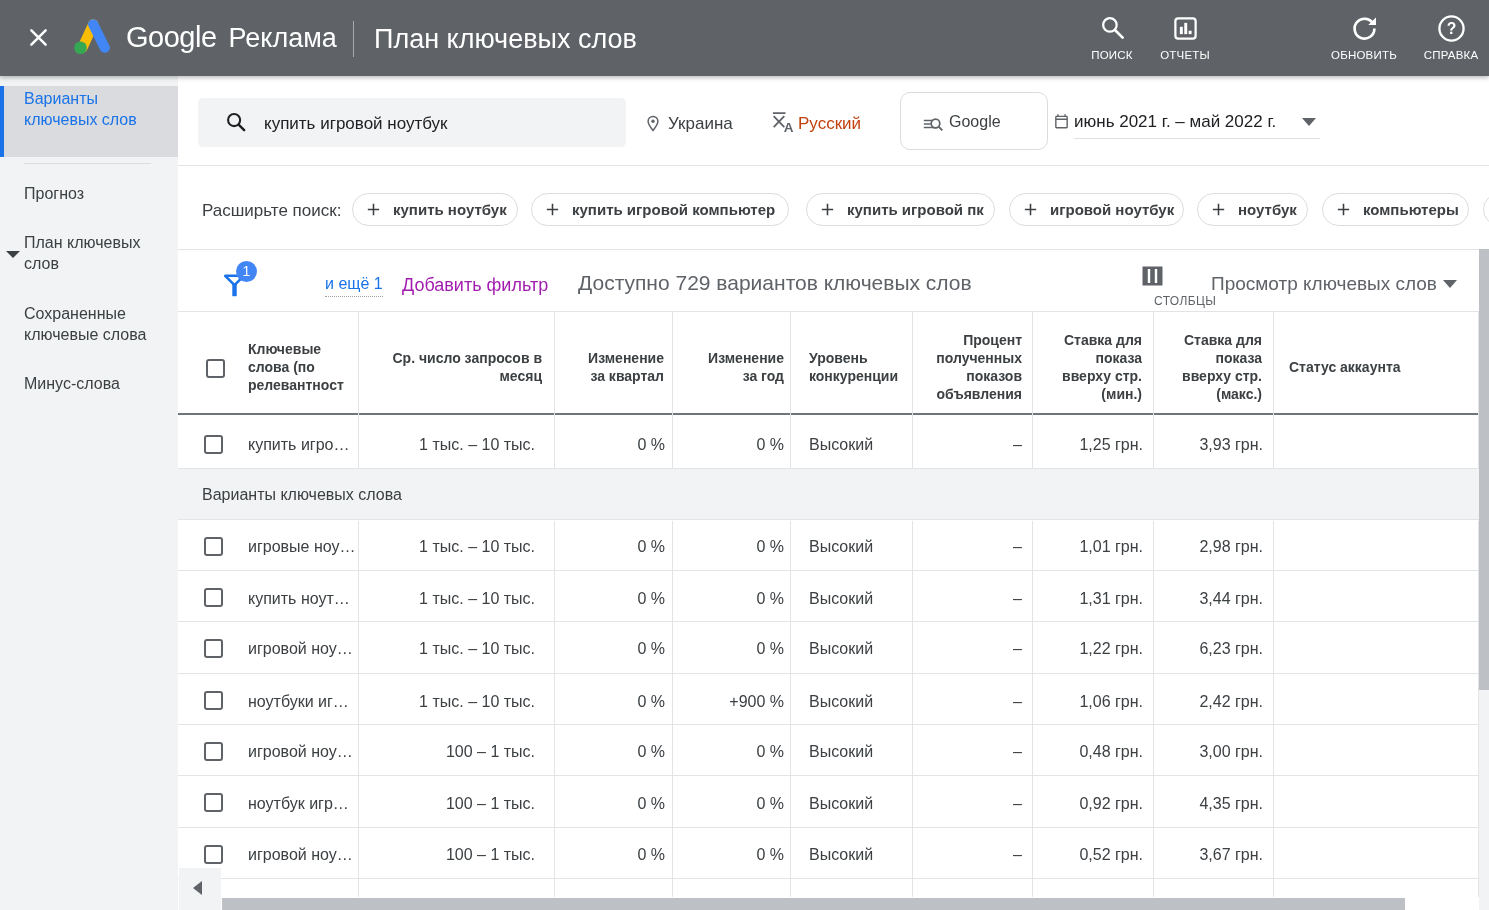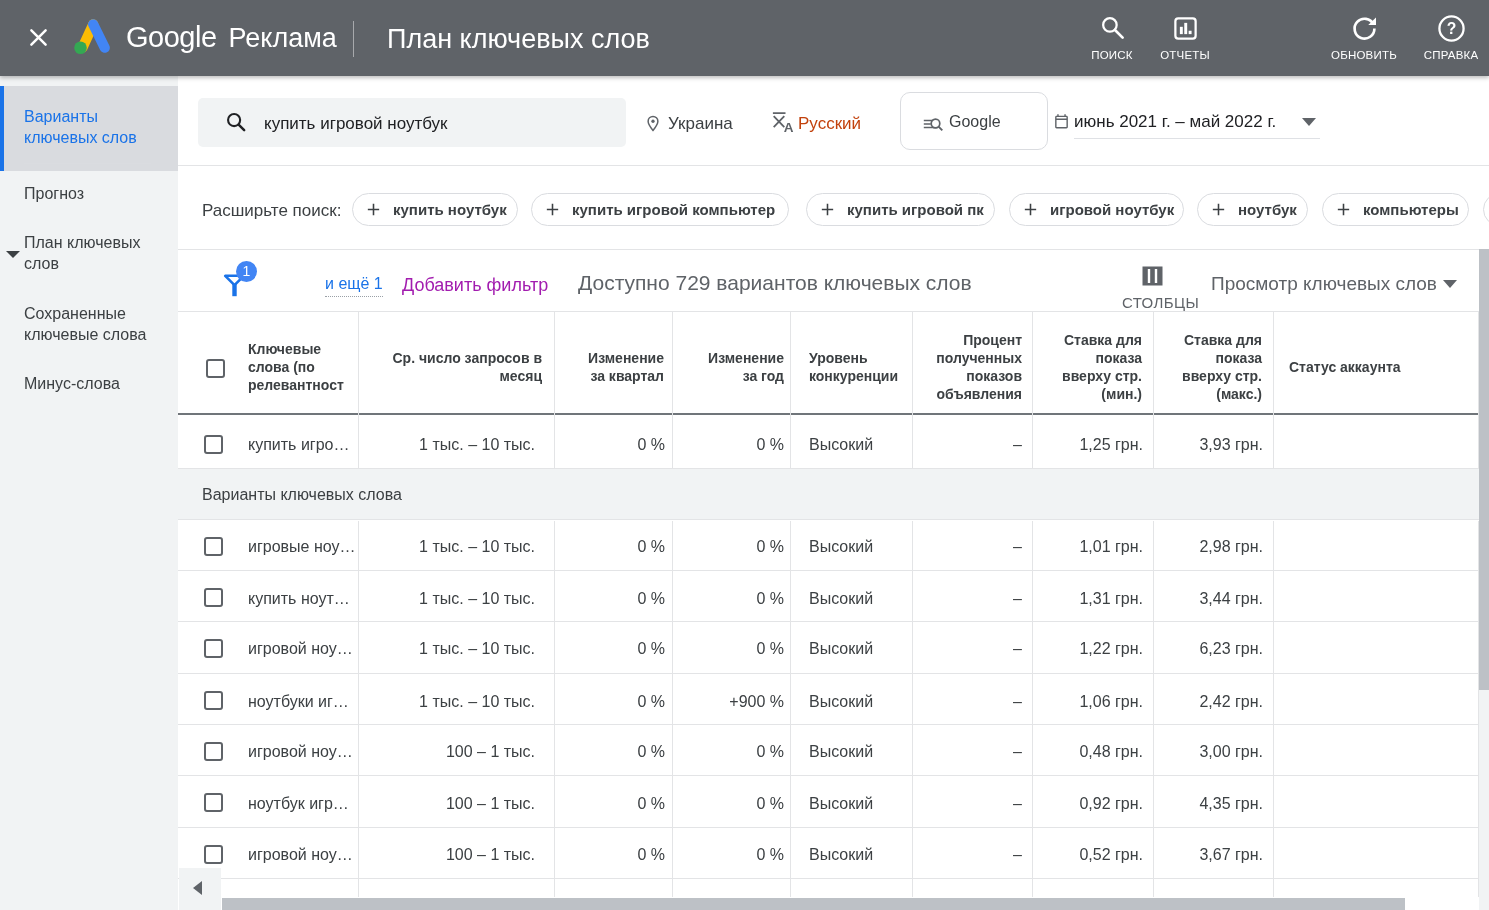--- a/index.html
+++ b/index.html
@@ -5,28 +5,28 @@
 * { margin:0; padding:0; box-sizing:border-box; }
 html,body { width:1489px; height:910px; overflow:hidden; font-family:"Liberation Sans", sans-serif; background:#fff; }
 
 
 #topbar { position:absolute; left:0; top:0; width:1489px; height:76px; background:#5f6368; color:#fff; z-index:30; box-shadow:0 2px 4px rgba(0,0,0,.25); }
 #xicon { position:absolute; left:29px; top:28px; width:19px; height:19px; }
 #adslogo { position:absolute; left:73px; top:17px; }
 #brand { position:absolute; left:126px; top:21px; font-size:29px; color:#fff; letter-spacing:-0.5px; }
 #brand .rk { margin-left:12px; letter-spacing:0; font-size:27px; }
 #tbdiv { position:absolute; left:353px; top:39px; width:1px; height:36px; background:rgba(255,255,255,.45); transform:translateY(-50%); }
-#ptitle { position:absolute; left:374px; top:24px; font-size:27px; color:#fff;margin-left:13px; }
+#ptitle { position:absolute; left:374px; top:24px; font-size:27px; color:#fff; }
 .tbicon { position:absolute; top:14px; width:130px; height:62px; text-align:center; }
 .tbicon svg { display:block; margin:0 auto; }
 .tbicon .lbl { position:absolute; top:35px; left:0; width:100%; font-size:11.5px; letter-spacing:.2px; color:#fff; line-height:13px; }
 
 
 #sidebar { position:absolute; left:0; top:76px; width:178px; height:834px; background:#f1f3f4; z-index:5; }
-#navsel { position:absolute; left:0; top:10px; width:178px; height:85px; background:#d9dbdf; border-left:4px solid #1a73e8; color:#1a73e8; font-size:16px; line-height:21px; padding:20px 0 0 20px; }
+#navsel { position:absolute; left:0; top:10px; width:178px; height:71px; background:#d9dbdf; border-left:4px solid #1a73e8; color:#1a73e8; font-size:16px; line-height:21px; padding:2px 0 0 20px; }
 #navdiv { position:absolute; left:24px; top:87px; width:127px; height:1px; background:#dadce0; }
 .navitem { position:absolute; left:24px; color:#3c4043; font-size:16px; line-height:21px; }
 #navtri { position:absolute; left:6px; top:175px; width:0; height:0; border-left:7px solid transparent; border-right:7px solid transparent; border-top:7.5px solid #3c4043; }
 
 
 #content { position:absolute; left:178px; top:76px; width:1311px; height:834px; background:#fff; }
 .hline { position:absolute; left:0; width:1311px; height:1px; background:#e3e4e6; }
 
 
 #searchbox { position:absolute; left:20px; top:22px; width:428px; height:49px; background:#f1f3f4; border-radius:5px; }
@@ -40,21 +40,21 @@
 .caret { display:inline-block; width:0; height:0; border-left:7px solid transparent; border-right:7px solid transparent; border-top:8.5px solid #5f6368; }
 
 
 #expandlbl { position:absolute; left:24px; top:125px; font-size:17px; color:#3c4043; }
 .chip { position:absolute; top:117px; height:33px; border:1px solid #dadce0; border-radius:17px; font-size:15px; font-weight:bold; color:#3c4043; line-height:31px; white-space:nowrap; padding-left:40px; }
 .chip .plus { position:absolute; left:12px; top:7px; }
 #addfilter { position:absolute; left:224px; top:199px; font-size:18px; color:#a21caf; }
 #imore { position:absolute; left:147px; top:199px; font-size:16px; color:#1a73e8; border-bottom:1px dotted #9aa0a6; padding-bottom:3px; }
 #avail { position:absolute; left:400px; top:195px; font-size:21px; color:#5f6368; }
 #colbtn { position:absolute; left:944px; top:190px; width:60px; text-align:center; }
-#colbtn .lbl { font-size:15px; color:#5f6368; margin-top:4px; letter-spacing:.4px; }
+#colbtn .lbl { font-size:12px; color:#5f6368; margin-top:4px; letter-spacing:.4px;margin-left:32px; }
 #viewkw { position:absolute; left:1033px; top:197px; font-size:19px; color:#5f6368; }
 
 
 #table { position:absolute; left:0; top:235px; width:1311px; }
 .vline { position:absolute; top:0; width:1px; background:#e3e4e6; }
 .row { position:absolute; left:0; width:1300px; background:#fff; }
 .cell { position:absolute; font-size:16px; color:#3c4043; white-space:nowrap; }
 .cr { text-align:right; }
 .cb { position:absolute; width:19px; height:19px; border:2.5px solid #5f6368; border-radius:3px; background:#fff; }
 .hcell { position:absolute; font-size:14px; font-weight:bold; color:#3c4043; line-height:18px; }

